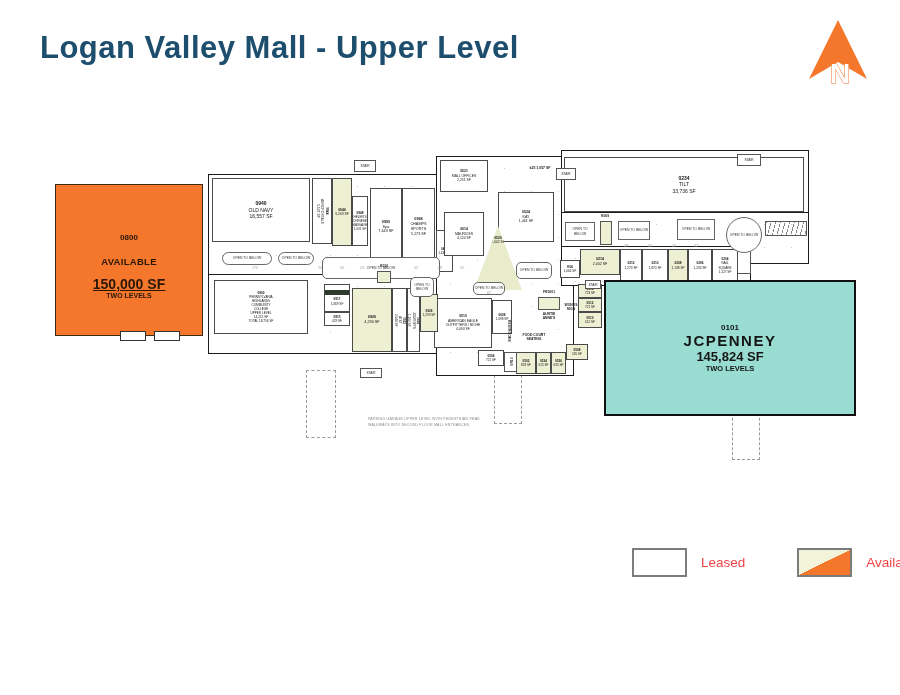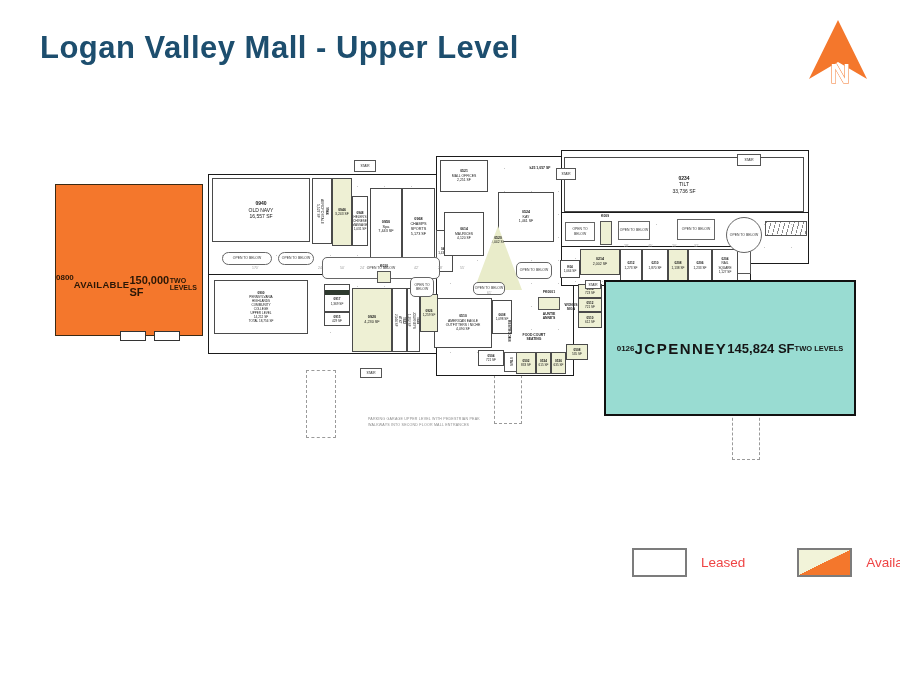--- a/index.html
+++ b/index.html
@@ -8,27 +8,27 @@
   
   .title{position:absolute;left:40px;top:30px;font-size:31px;font-weight:800;
          letter-spacing:.5px;color:#1d4e6e;}
   .subtitle{position:absolute;left:41px;top:70px;font-size:12px;font-weight:700;color:#f6861f;}
   .north{position:absolute;left:803px;top:16px;width:70px;height:72px;}
   
   .seg{position:absolute;background:#fff;border:1.5px solid #1b1b1b;
        background-image:radial-gradient(circle,#c9c9c9 .6px,transparent .8px);
        background-size:27px 23px;z-index:1;}
   
-  .anchor{position:absolute;display:flex;align-items:center;
-          z-index:4;}
+  .anchor{position:absolute;display:flex;flex-direction:column;align-items:center;
+          text-align:center;z-index:4;}
   #blk0800{left:55px;top:184px;width:148px;height:152px;background:#f4772c;
            border:1.5px solid #3a2a14;color:#2a1706;justify-content:flex-start;padding-top:48px;box-sizing:border-box;}
   #blk0800 .aid{font-size:8px;font-weight:700;margin-bottom:14px;}
   #blk0800 .astatus{font-size:9.5px;font-weight:800;letter-spacing:.3px;}
-  #blk0800 .asf{font-size:11px;font-weight:800;margin-top:3px;}
+  #blk0800 .asf{font-size:14px;font-weight:800;margin-top:9px;text-decoration:underline;}
   #blk0800 .alevels{font-size:7px;font-weight:800;}
   .notch{position:absolute;background:#fff;border:1px solid #333;z-index:5;}
   #blkjcp{left:604px;top:280px;width:248px;height:132px;background:#99dcd2;
           border:2px solid #111;color:#151515;justify-content:center;}
   #blkjcp .jid{font-size:8px;font-weight:700;}
   #blkjcp .jname{font-size:15px;font-weight:600;letter-spacing:1.5px;}
   #blkjcp .jsf{font-size:13px;font-weight:800;}
   #blkjcp .jlevels{font-size:7.5px;font-weight:800;}
   
   .store{position:absolute;background:#fff;border:1px solid #4a4a4a;display:flex;
@@ -332,21 +332,21 @@
   <div class="anchor" id="blk0800">
     <div class="aid">0800</div>
     <div class="astatus">AVAILABLE</div>
     <div class="asf">150,000 SF</div>
     <div class="alevels">TWO LEVELS</div>
   </div>
   <div class="notch" style="left:120px;top:331px;width:24px;height:8px"></div>
   <div class="notch" style="left:154px;top:331px;width:24px;height:8px"></div>
 
   <div class="anchor" id="blkjcp">
-    <div class="jid">0126</div>
+    <div class="jid">0101</div>
     <div class="jname">JCPENNEY</div>
     <div class="jsf">145,824 SF</div>
     <div class="jlevels">TWO LEVELS</div>
   </div>
 
   <div class="legend">
     <div class="lg-swatch"></div>
     <div class="lg-label">Leased</div>
     <div class="lg-swatch lg-avail"></div>
     <div class="lg-label">Available</div>

